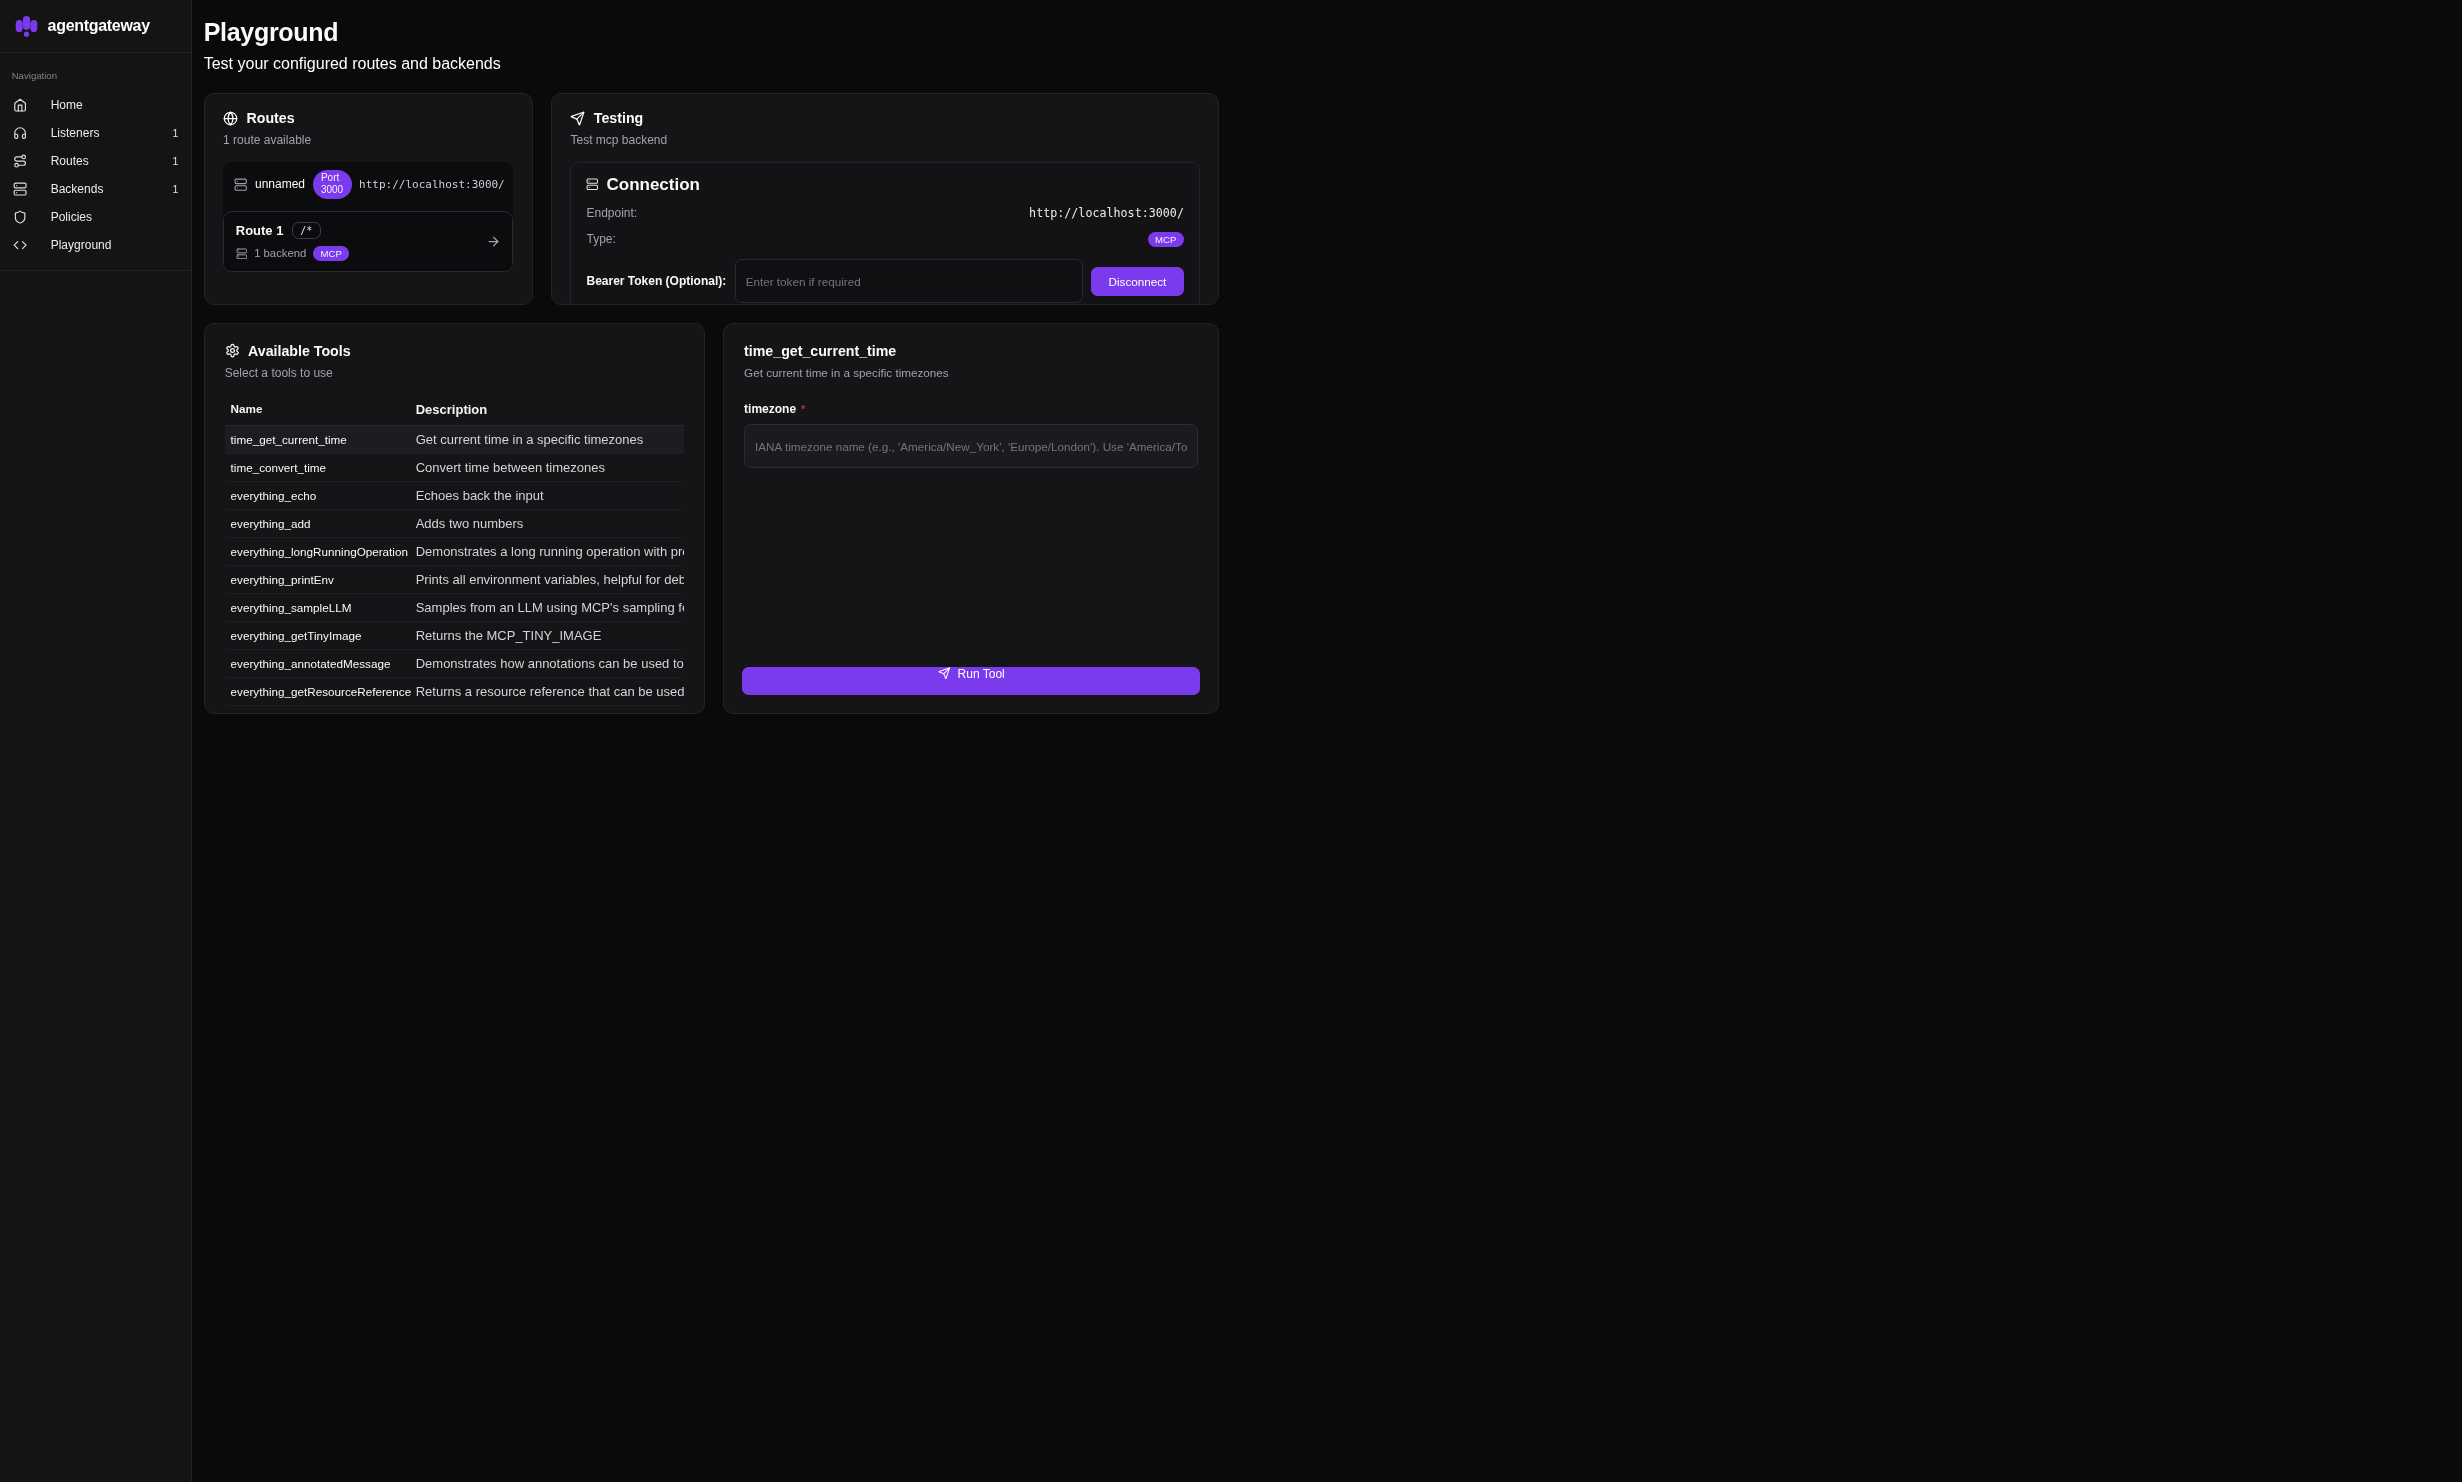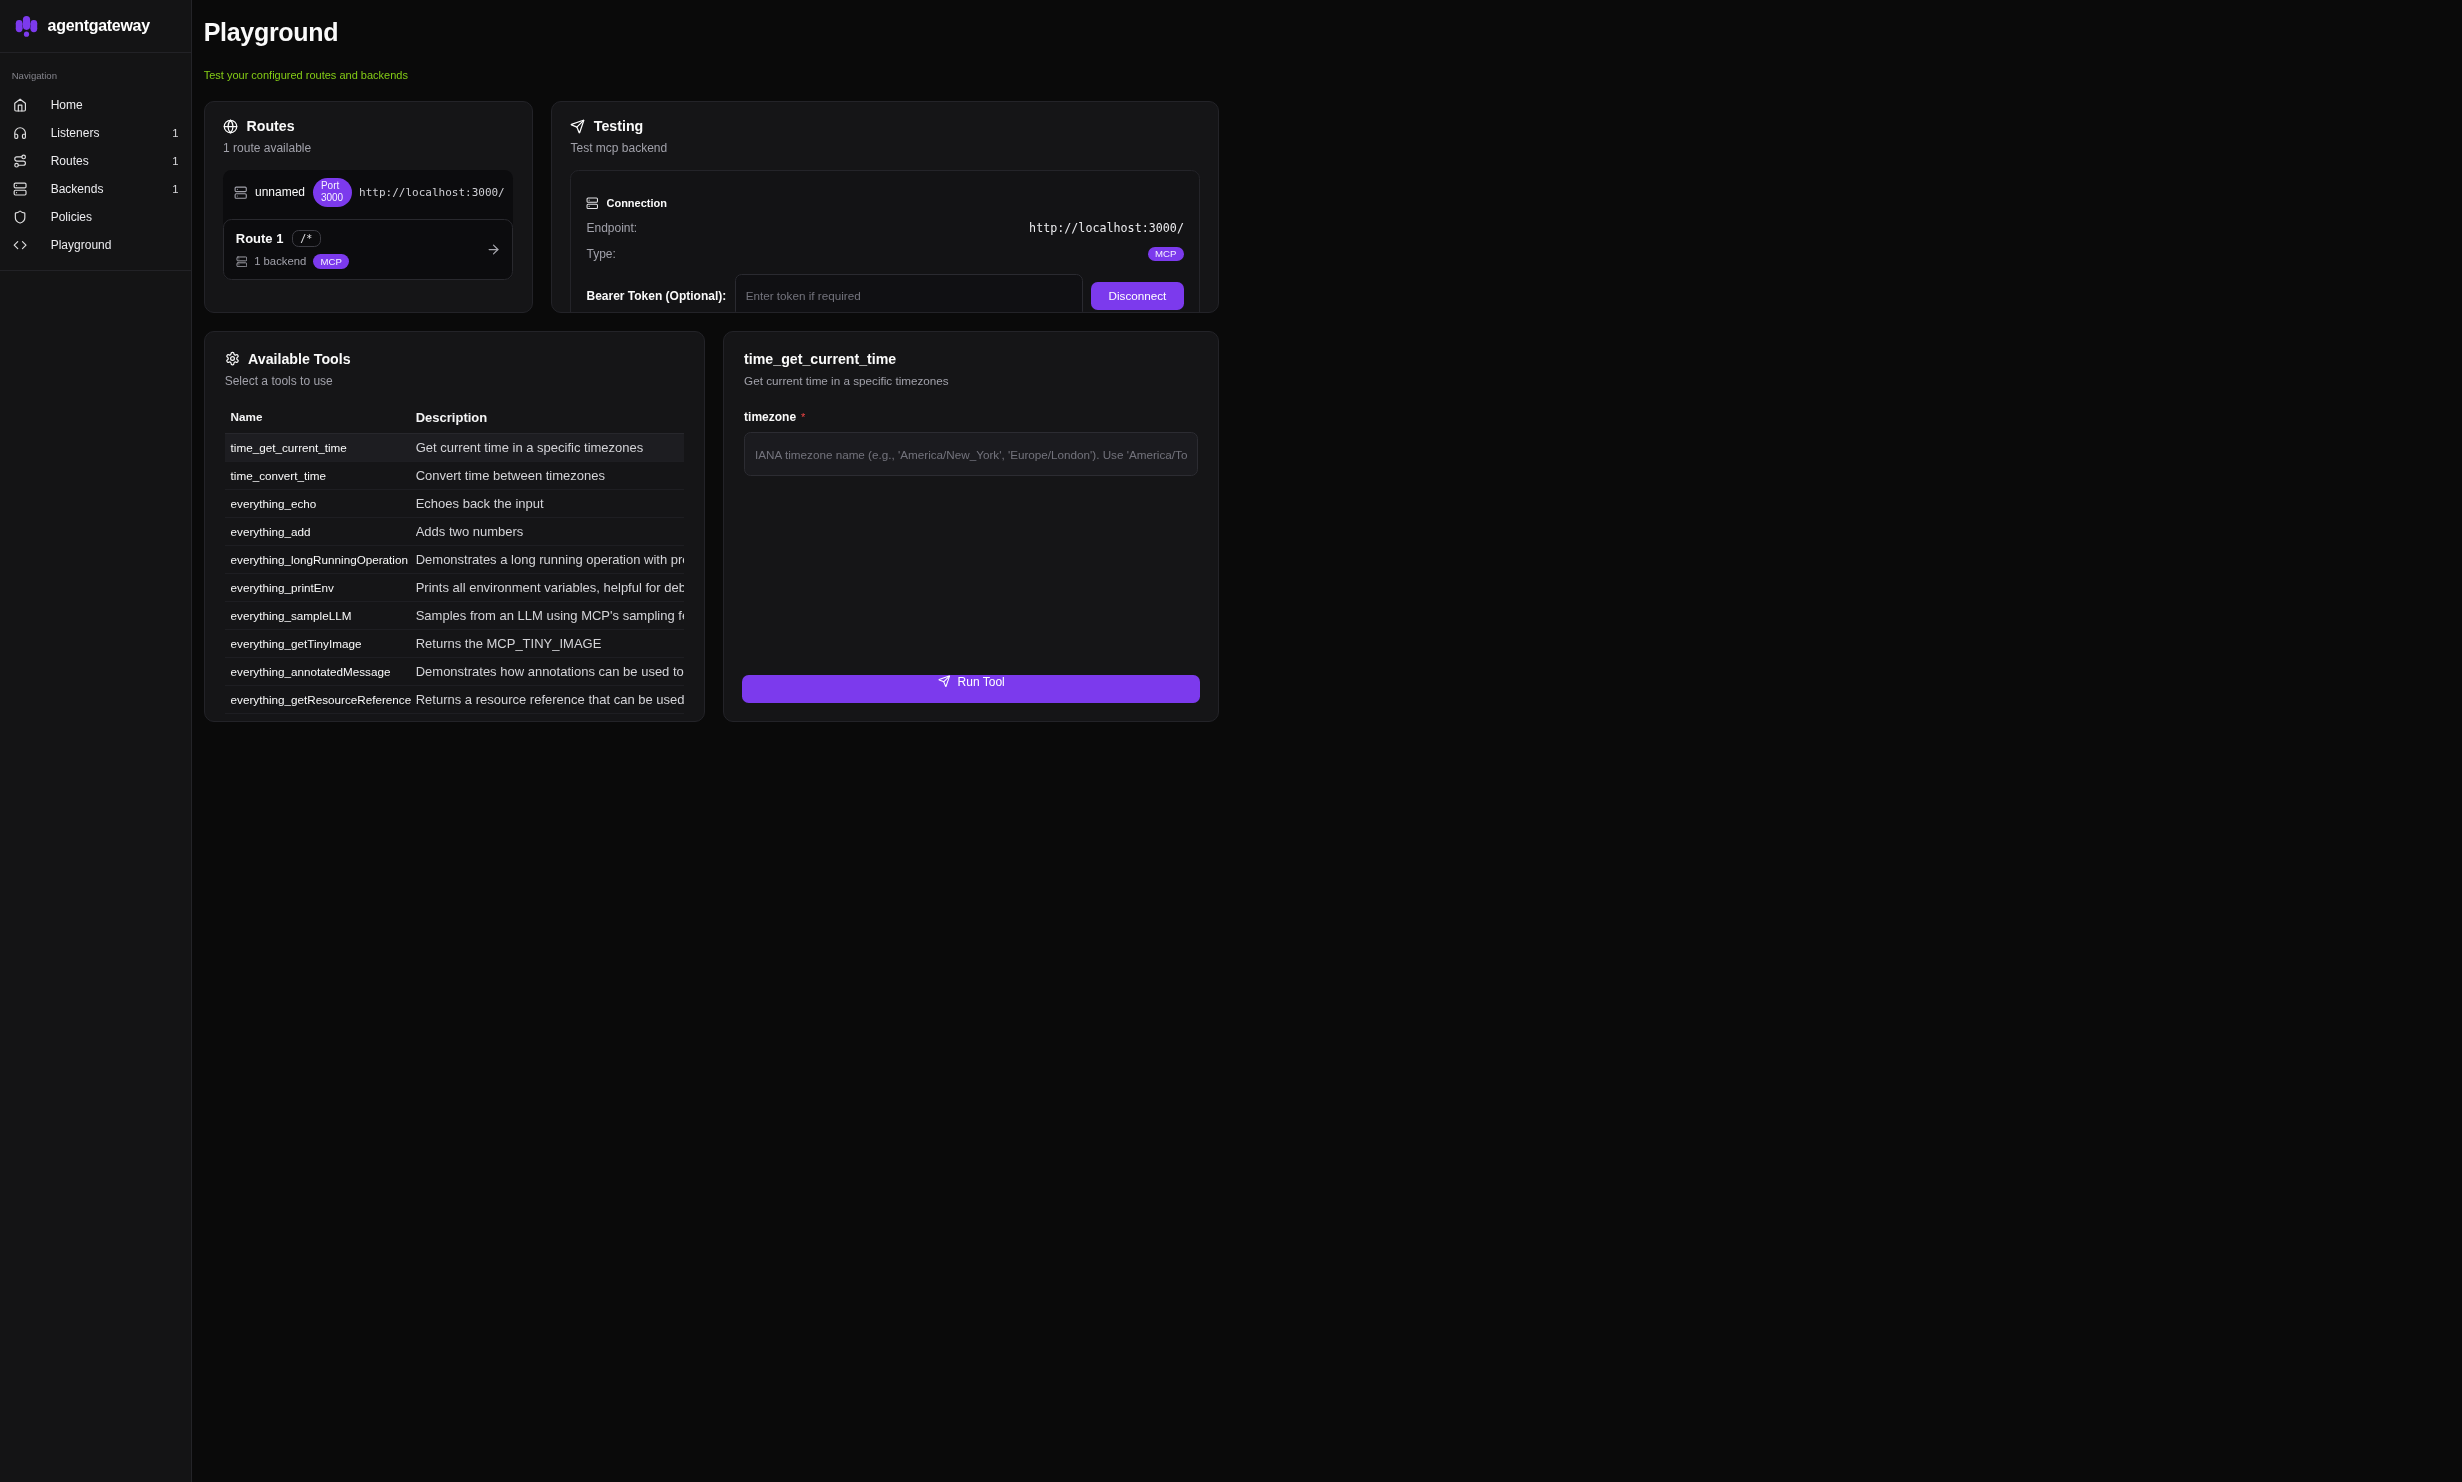--- a/index.html
+++ b/index.html
@@ -20,21 +20,21 @@
   .nav-label { margin:16.7px 11.7px 10px 11.7px; font-size:9.6px; color:#84848b; }
   .nav-item { display:flex; align-items:center; gap:24px; height:28px;
     padding:0 12.5px; font-size:12px; color:#ececef; cursor:pointer; border-radius:5px; }
   .nav-icon { width:14.2px; height:14.2px; color:#dededf; flex:0 0 auto; }
   .nav-count { margin-left:auto; font-size:11.3px; color:#d8d8dc; }
   .nav-divider { border-top:0.8px solid #222226; margin-top:11px; }
 
   
   .main { margin-left:192px; padding:17.6px 11.7px 0 11.7px; }
   .page-title { font-size:25px; font-weight:700; letter-spacing:-0.3px; }
-  .page-subtitle { margin-top:22px; font-size:11px; color:#84cc16; }
+  .page-subtitle { margin-top:8px; font-size:16px; color:#ffffff; }
 
   .grid-row { display:grid; gap:18.4px; }
   .row1 { grid-template-columns:329px 1fr; margin-top:20px; }
   .row2 { grid-template-columns:501px 1fr; margin-top:18.4px; }
 
   .card { background:#151517; border:0.8px solid #232328; border-radius:10px;
     position:relative; overflow:hidden; }
   .card.h1 { height:212px; padding:16.7px 18.4px; }
   .card.h2 { height:391px; padding:19px 20px; }
 
@@ -62,21 +62,21 @@
   .path-badge { border:0.8px solid #3c3c43; border-radius:6.7px; padding:1.7px 7.5px;
     font-family:"DejaVu Sans Mono","Liberation Mono",monospace; font-size:10px; color:#e4e4e7; }
   .route-line2 { display:flex; align-items:center; gap:6.7px; margin-top:7.5px; }
   .route-line2 svg { width:11.7px; height:11.7px; color:#a1a1aa; }
   .route-backends { font-size:11.3px; color:#a1a1aa; }
   .route-arrow { color:#a6a6ad; width:15px; height:15px; }
 
   
   .conn-box { margin-top:15px; border:0.8px solid #242429; background:#131315;
     border-radius:8.4px; padding:11.7px 15px 14.2px 15px; }
-  .conn-title { display:flex; align-items:center; gap:7.5px; font-size:11px; font-weight:600;margin-top:14px; }
+  .conn-title { display:flex; align-items:center; gap:7.5px; font-size:17px; font-weight:600; }
   .conn-title svg { width:12.5px; height:12.5px; color:#e4e4e7; }
   .conn-row { display:flex; justify-content:space-between; align-items:center; margin-top:11.7px; }
   .conn-label { font-size:12px; color:#a1a1aa; }
   .conn-endpoint { font-family:"DejaVu Sans Mono","Liberation Mono",monospace;
     font-size:11.7px; color:#ececef; }
   .token-row { display:flex; align-items:center; gap:8.4px; margin-top:12.5px; }
   .token-label { font-size:12px; font-weight:600; white-space:nowrap; }
   .text-input { background:#101013; border:0.8px solid #2a2a30; border-radius:6.7px;
     height:44px; padding:0 10px; font-size:11.7px; color:#e4e4e7; outline:none;
     font-family:"Liberation Sans","DejaVu Sans",sans-serif; }

